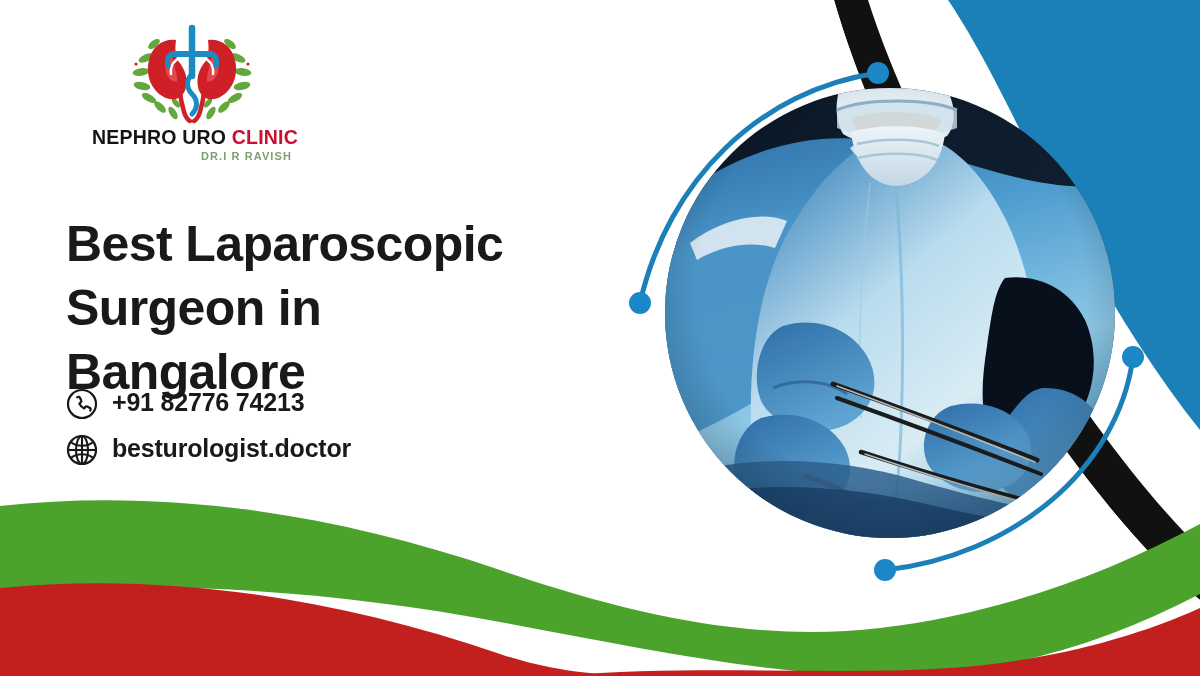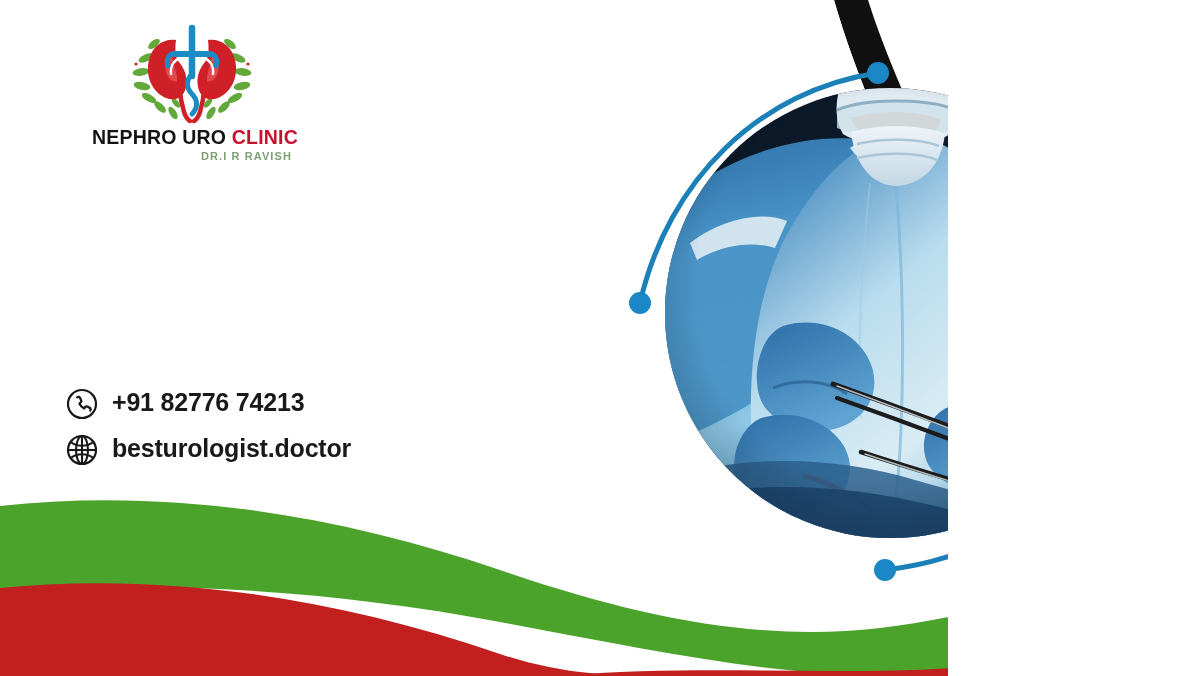--- a/index.html
+++ b/index.html
@@ -5,21 +5,21 @@
   html, body {
     margin: 0;
     padding: 0;
     background: #ffffff;
   }
   body {
     font-family: "Liberation Sans", sans-serif;
   }
   #banner {
     position: relative;
-    width: 948px;
+    width: 1200px;
     height: 676px;
     overflow: hidden;
     background: #ffffff;
   }
   #bg-svg, #deco-svg {
     position: absolute;
     top: 0;
     left: 0;
     width: 1200px;
     height: 676px;
@@ -318,20 +318,25 @@
       <path d="M86,56 C88,70 86,84 82,98 C80,104 78,106 76,107" stroke="#cf2027" stroke-width="4.5" fill="none" stroke-linecap="round"></path>
     </svg>
 
     <div class="logo-wordmark">
       <span class="w-black">NEPHRO URO</span>
       <span class="w-red">CLINIC</span>
     </div>
     <div class="logo-sub">DR.I R RAVISH</div>
   </div>
 
+  <h1 class="headline">
+    <span class="ln">Best Laparoscopic</span>
+    <span class="ln">Surgeon in</span>
+    <span class="ln">Bangalore</span>
+  </h1>
 
   <div class="contact-list">
 
     <div class="contact-row">
       <svg class="contact-icon" viewBox="0 0 32 32">
         <circle cx="16" cy="16" r="14" fill="none" stroke="#19191b" stroke-width="2.2"></circle>
         <path d="M11.2,9.2 C12.6,8.4 13.6,9.0 14.1,10.1 L15.2,12.4
                  C15.6,13.3 15.4,13.9 14.7,14.4 L13.7,15.1
                  C13.4,15.3 13.4,15.6 13.6,16.0 C14.4,17.6 15.9,19.2 17.6,20.1
                  C18.0,20.3 18.3,20.3 18.5,20.0 L19.2,19.0

